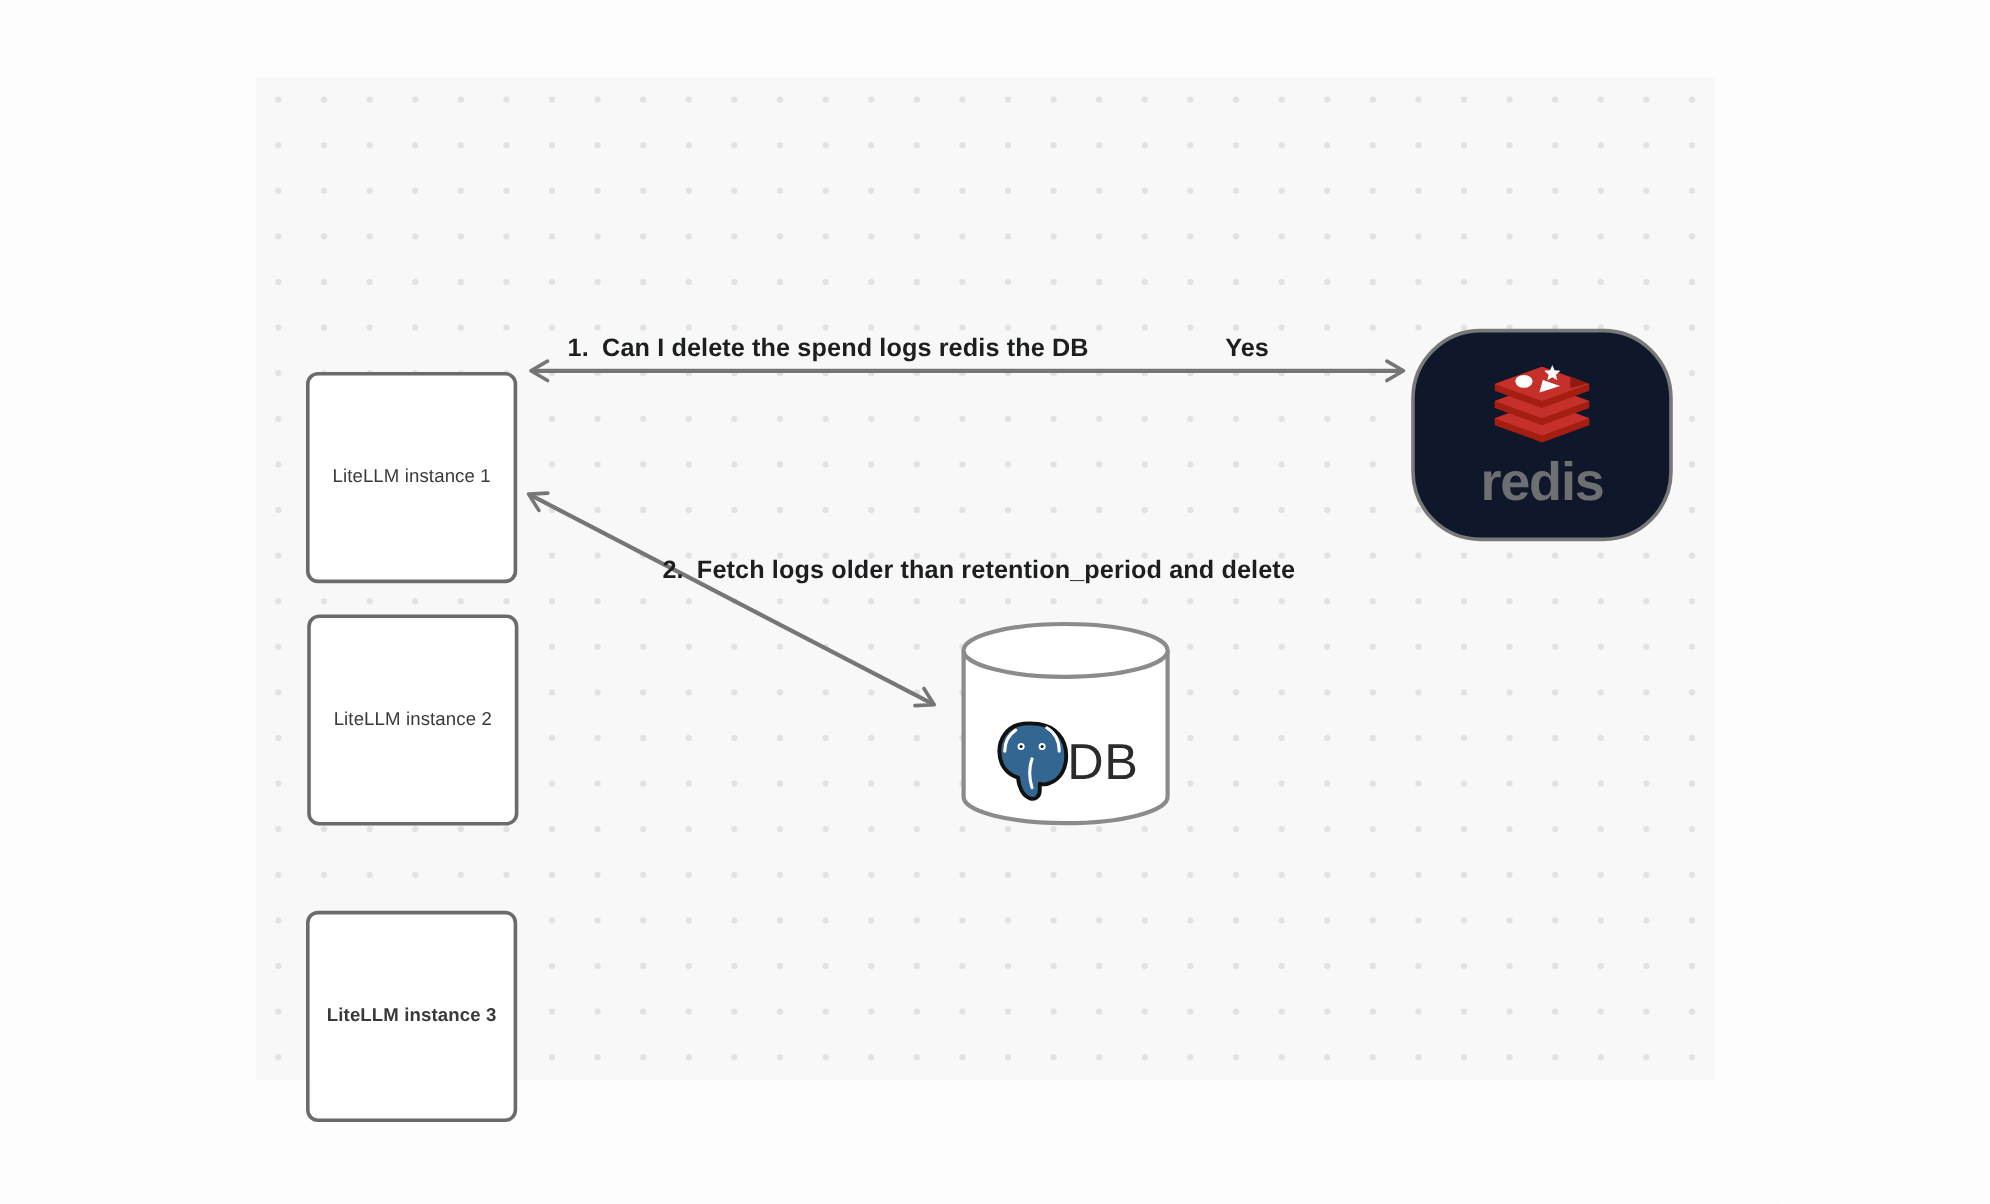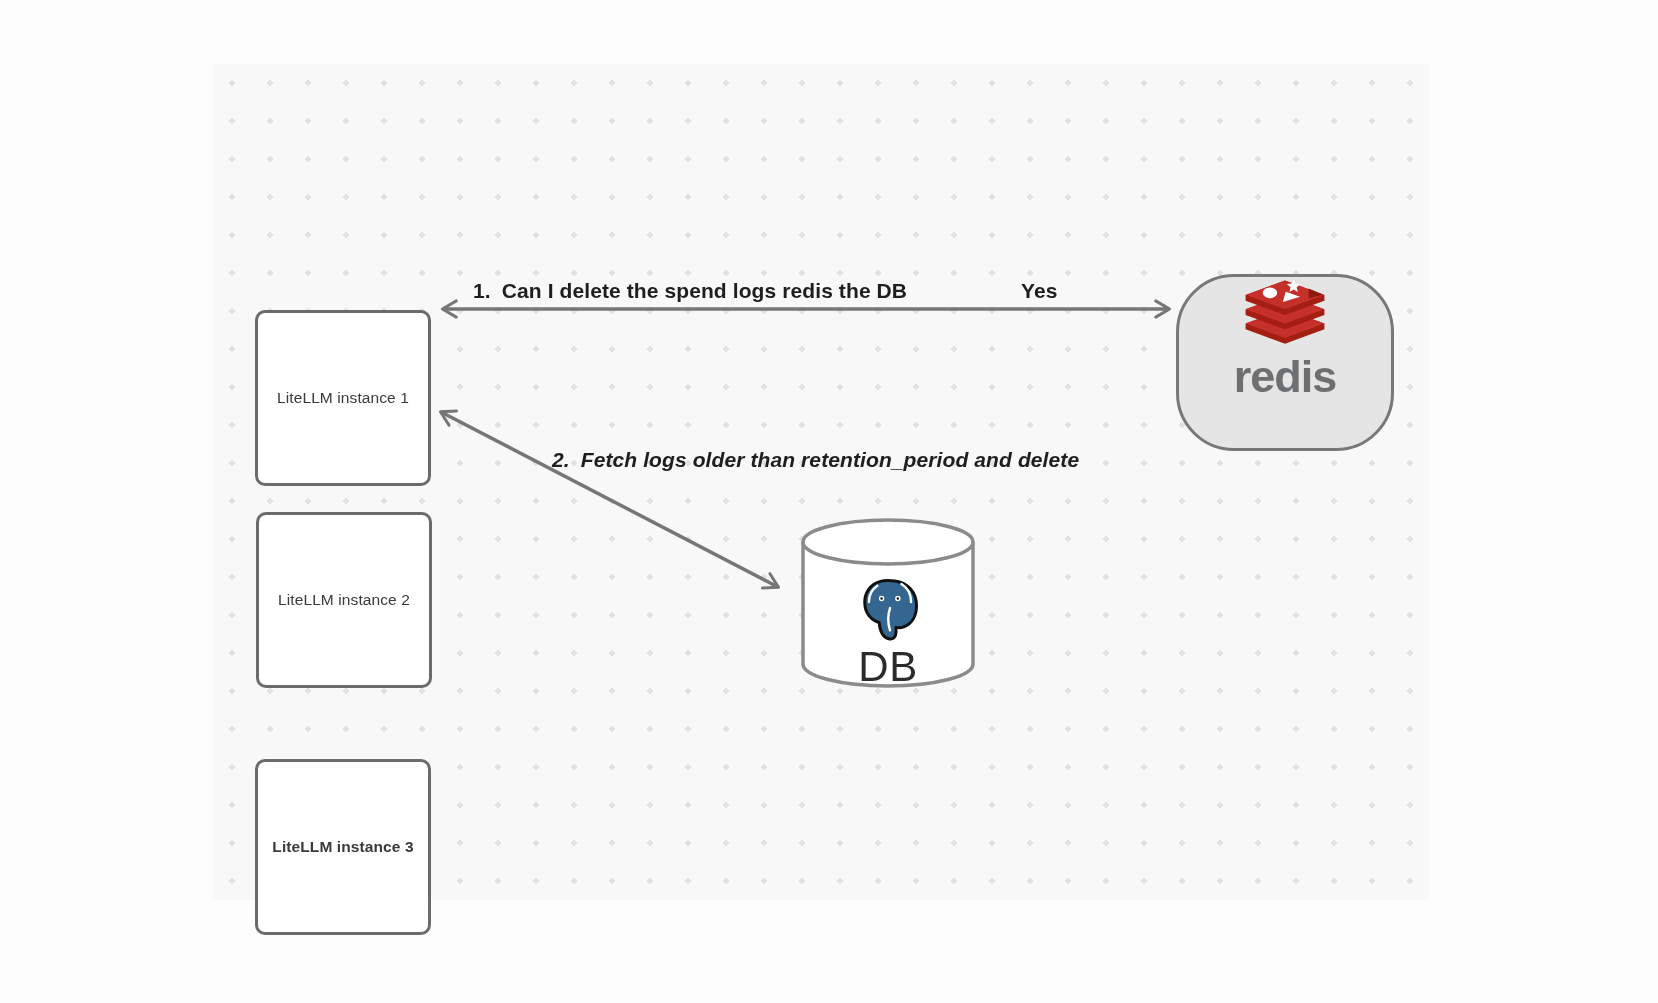--- a/index.html
+++ b/index.html
@@ -34,51 +34,51 @@
   .inst-box .inst-label{
     font-size:15.5px;color:#3a3a3a;letter-spacing:.1px;
   }
   #inst1{left:255px;top:273px;margin-top:37px;}
   #inst2{left:256px;top:512px;}
   #inst3{left:255px;top:759px;font-weight:bold;}
 
   
   .redis-node{
     position:absolute;left:1176px;top:274px;width:212px;height:171px;
-    background:#e5e5e5;border:3.5px solid #787878;border-radius:58px;
-    display:flex;flex-direction:column;align-items:center;
+    background:#0f172a;border:3.5px solid #787878;border-radius:58px;
+    display:flex;flex-direction:column;align-items:center;justify-content:center;
     z-index:3;box-sizing:content-box;
   }
   .redis-node .mark{width:86px;height:76px;display:block;}
   .redis-node .wordmark{
     font-size:45px;font-weight:bold;color:#6d6f71;line-height:1;
     letter-spacing:-1px;margin-top:1px;
   }
 
   
   .db-node{
     position:absolute;left:799px;top:516px;width:178px;height:175px;z-index:3;
   }
   .db-node svg.cyl{position:absolute;inset:0;}
   .db-node .db-content{
     position:absolute;left:0;right:0;top:62px;bottom:0;
-    display:flex;align-items:center;justify-content:center;flex-direction:column;
+    display:flex;align-items:center;justify-content:center;
   }
   .db-node .pg{width:66px;height:70px;display:block;margin-right:-4px;}
   .db-node .db-label{font-size:42px;color:#2b2b2b;letter-spacing:.5px;}
 
   
   .flow-label{
     position:absolute;z-index:4;font-weight:bold;font-size:21px;color:#1c1e20;
     white-space:nowrap;letter-spacing:.1px;
   }
   .flow-label .num{margin-right:11px;}
   #label1{left:473px;top:279px;}
   #labelYes{left:1021px;top:279px;}
-  #label2{left:552px;top:448px;font-style:italic;}
+  #label2{left:552px;top:464px;}
 </style>
 </head>
 <body>
 
 <div class="canvas">
 
   <div class="dots"></div>
 
   <svg class="arrows" width="1658" height="1003" viewBox="0 0 1658 1003">
     <defs>

